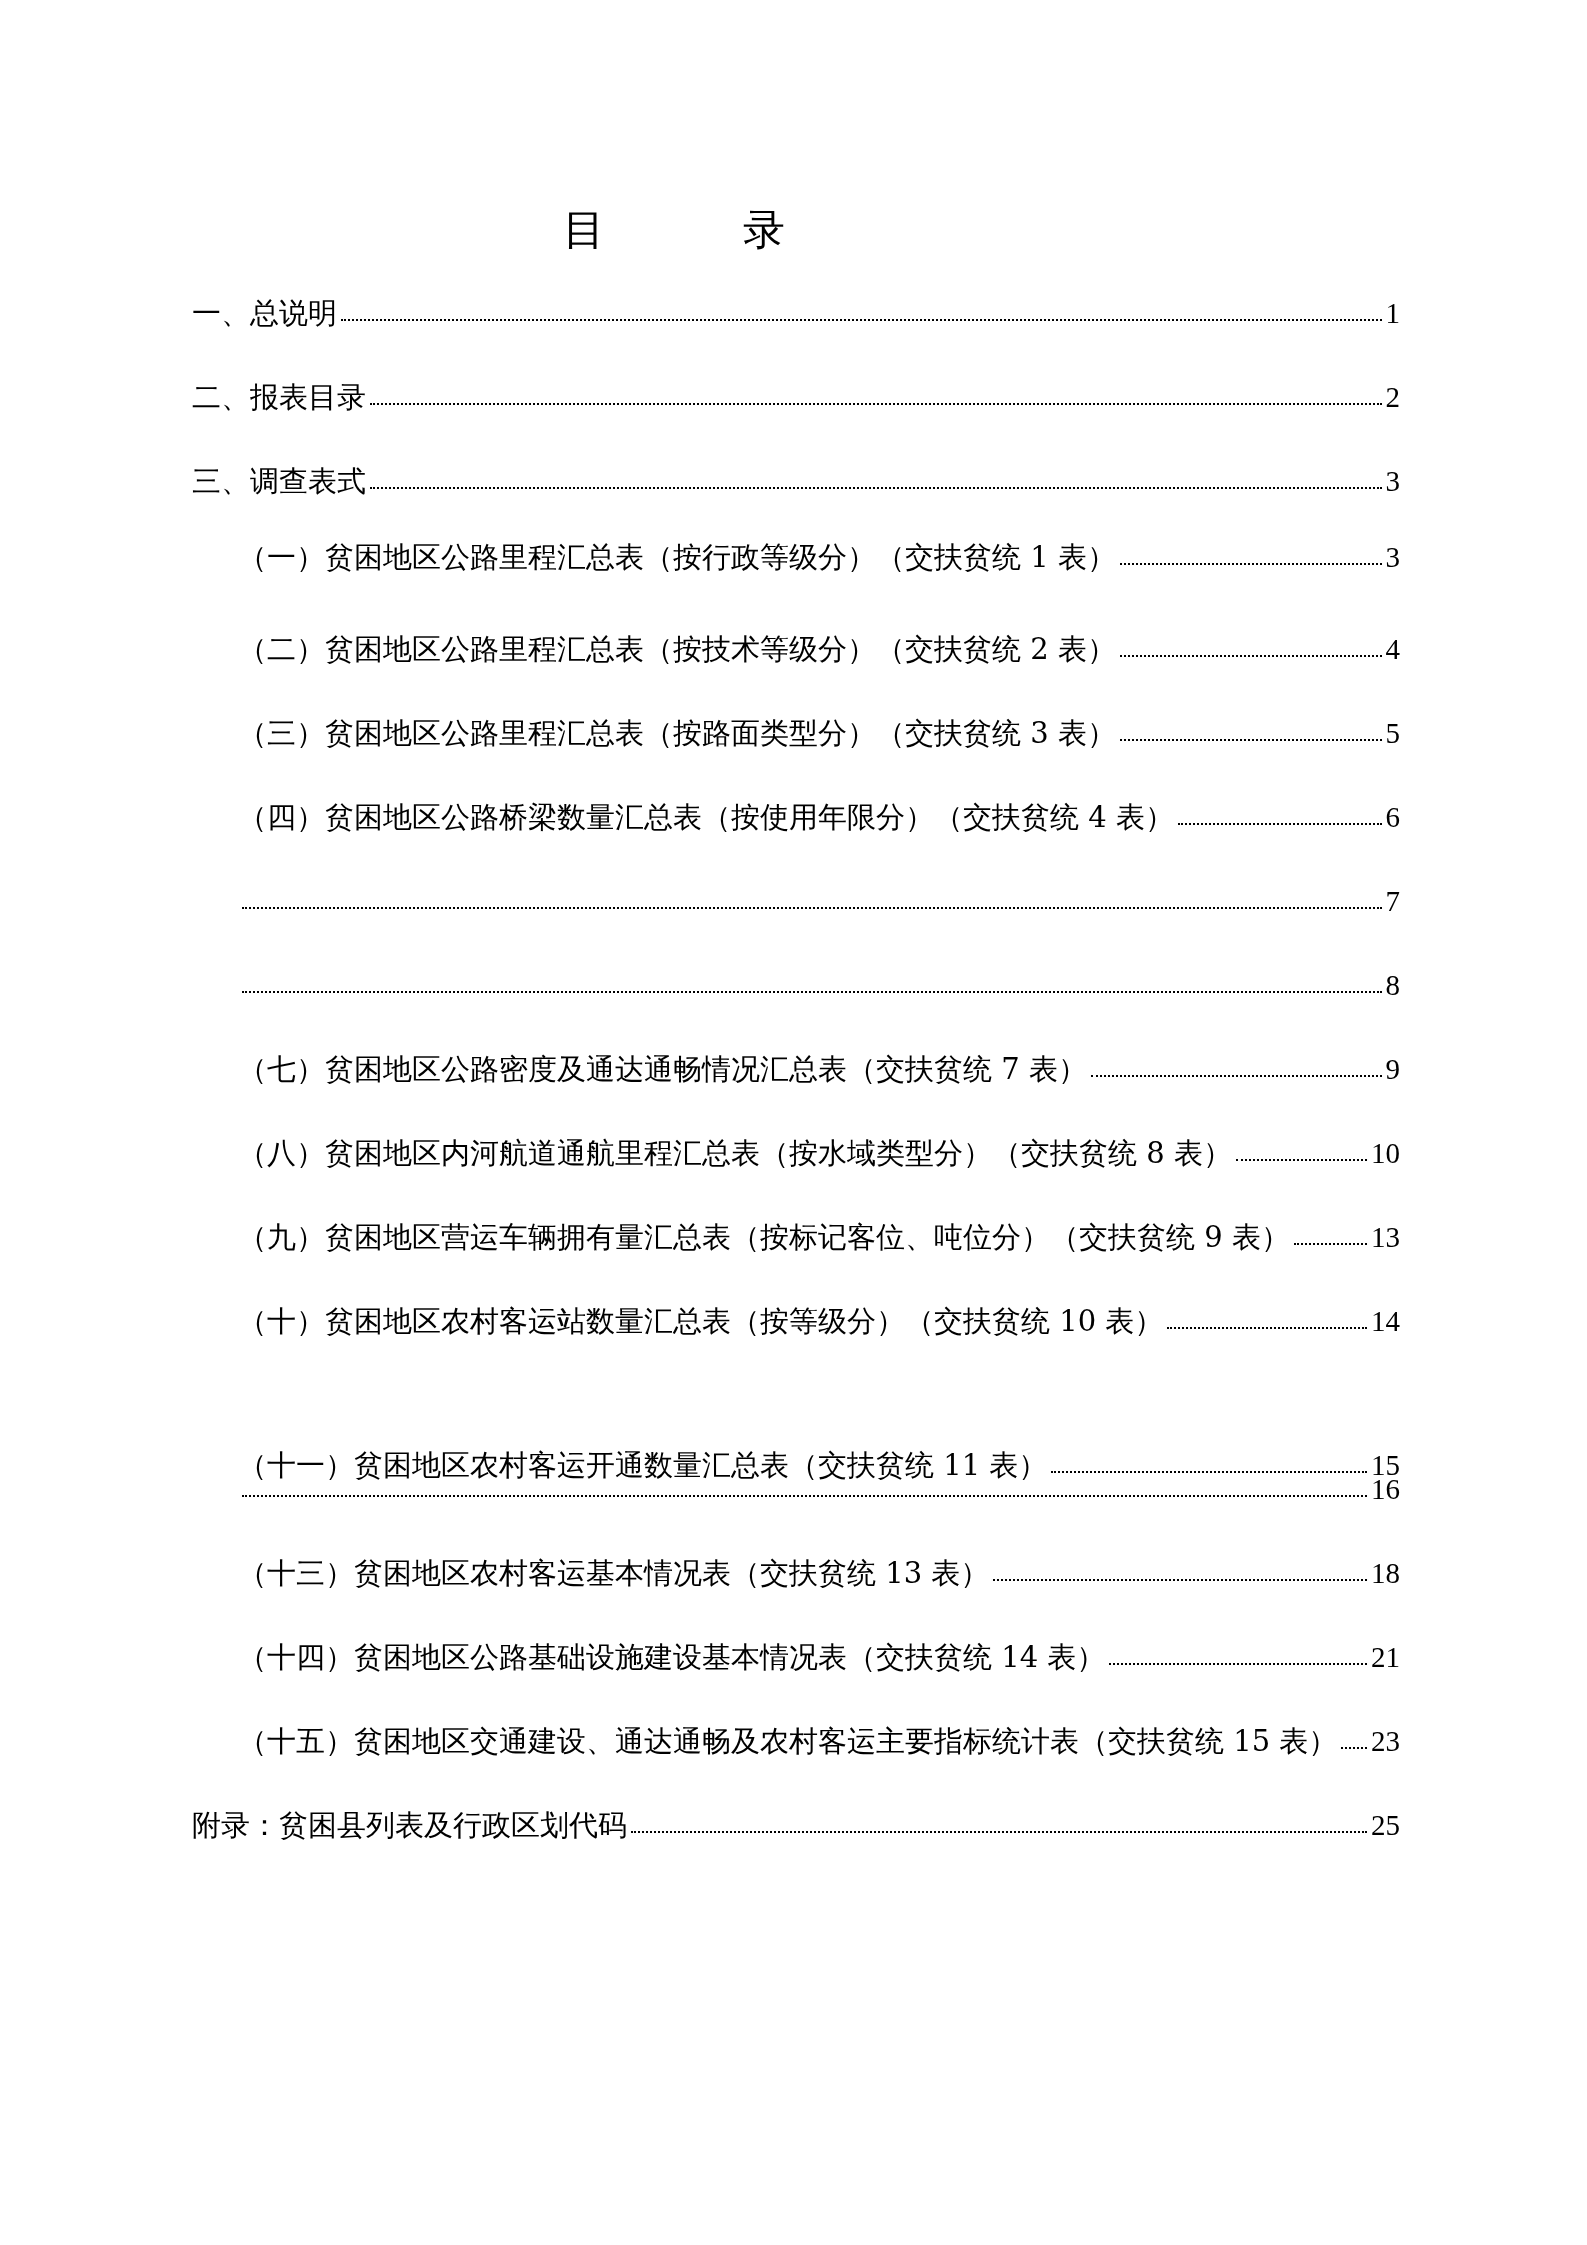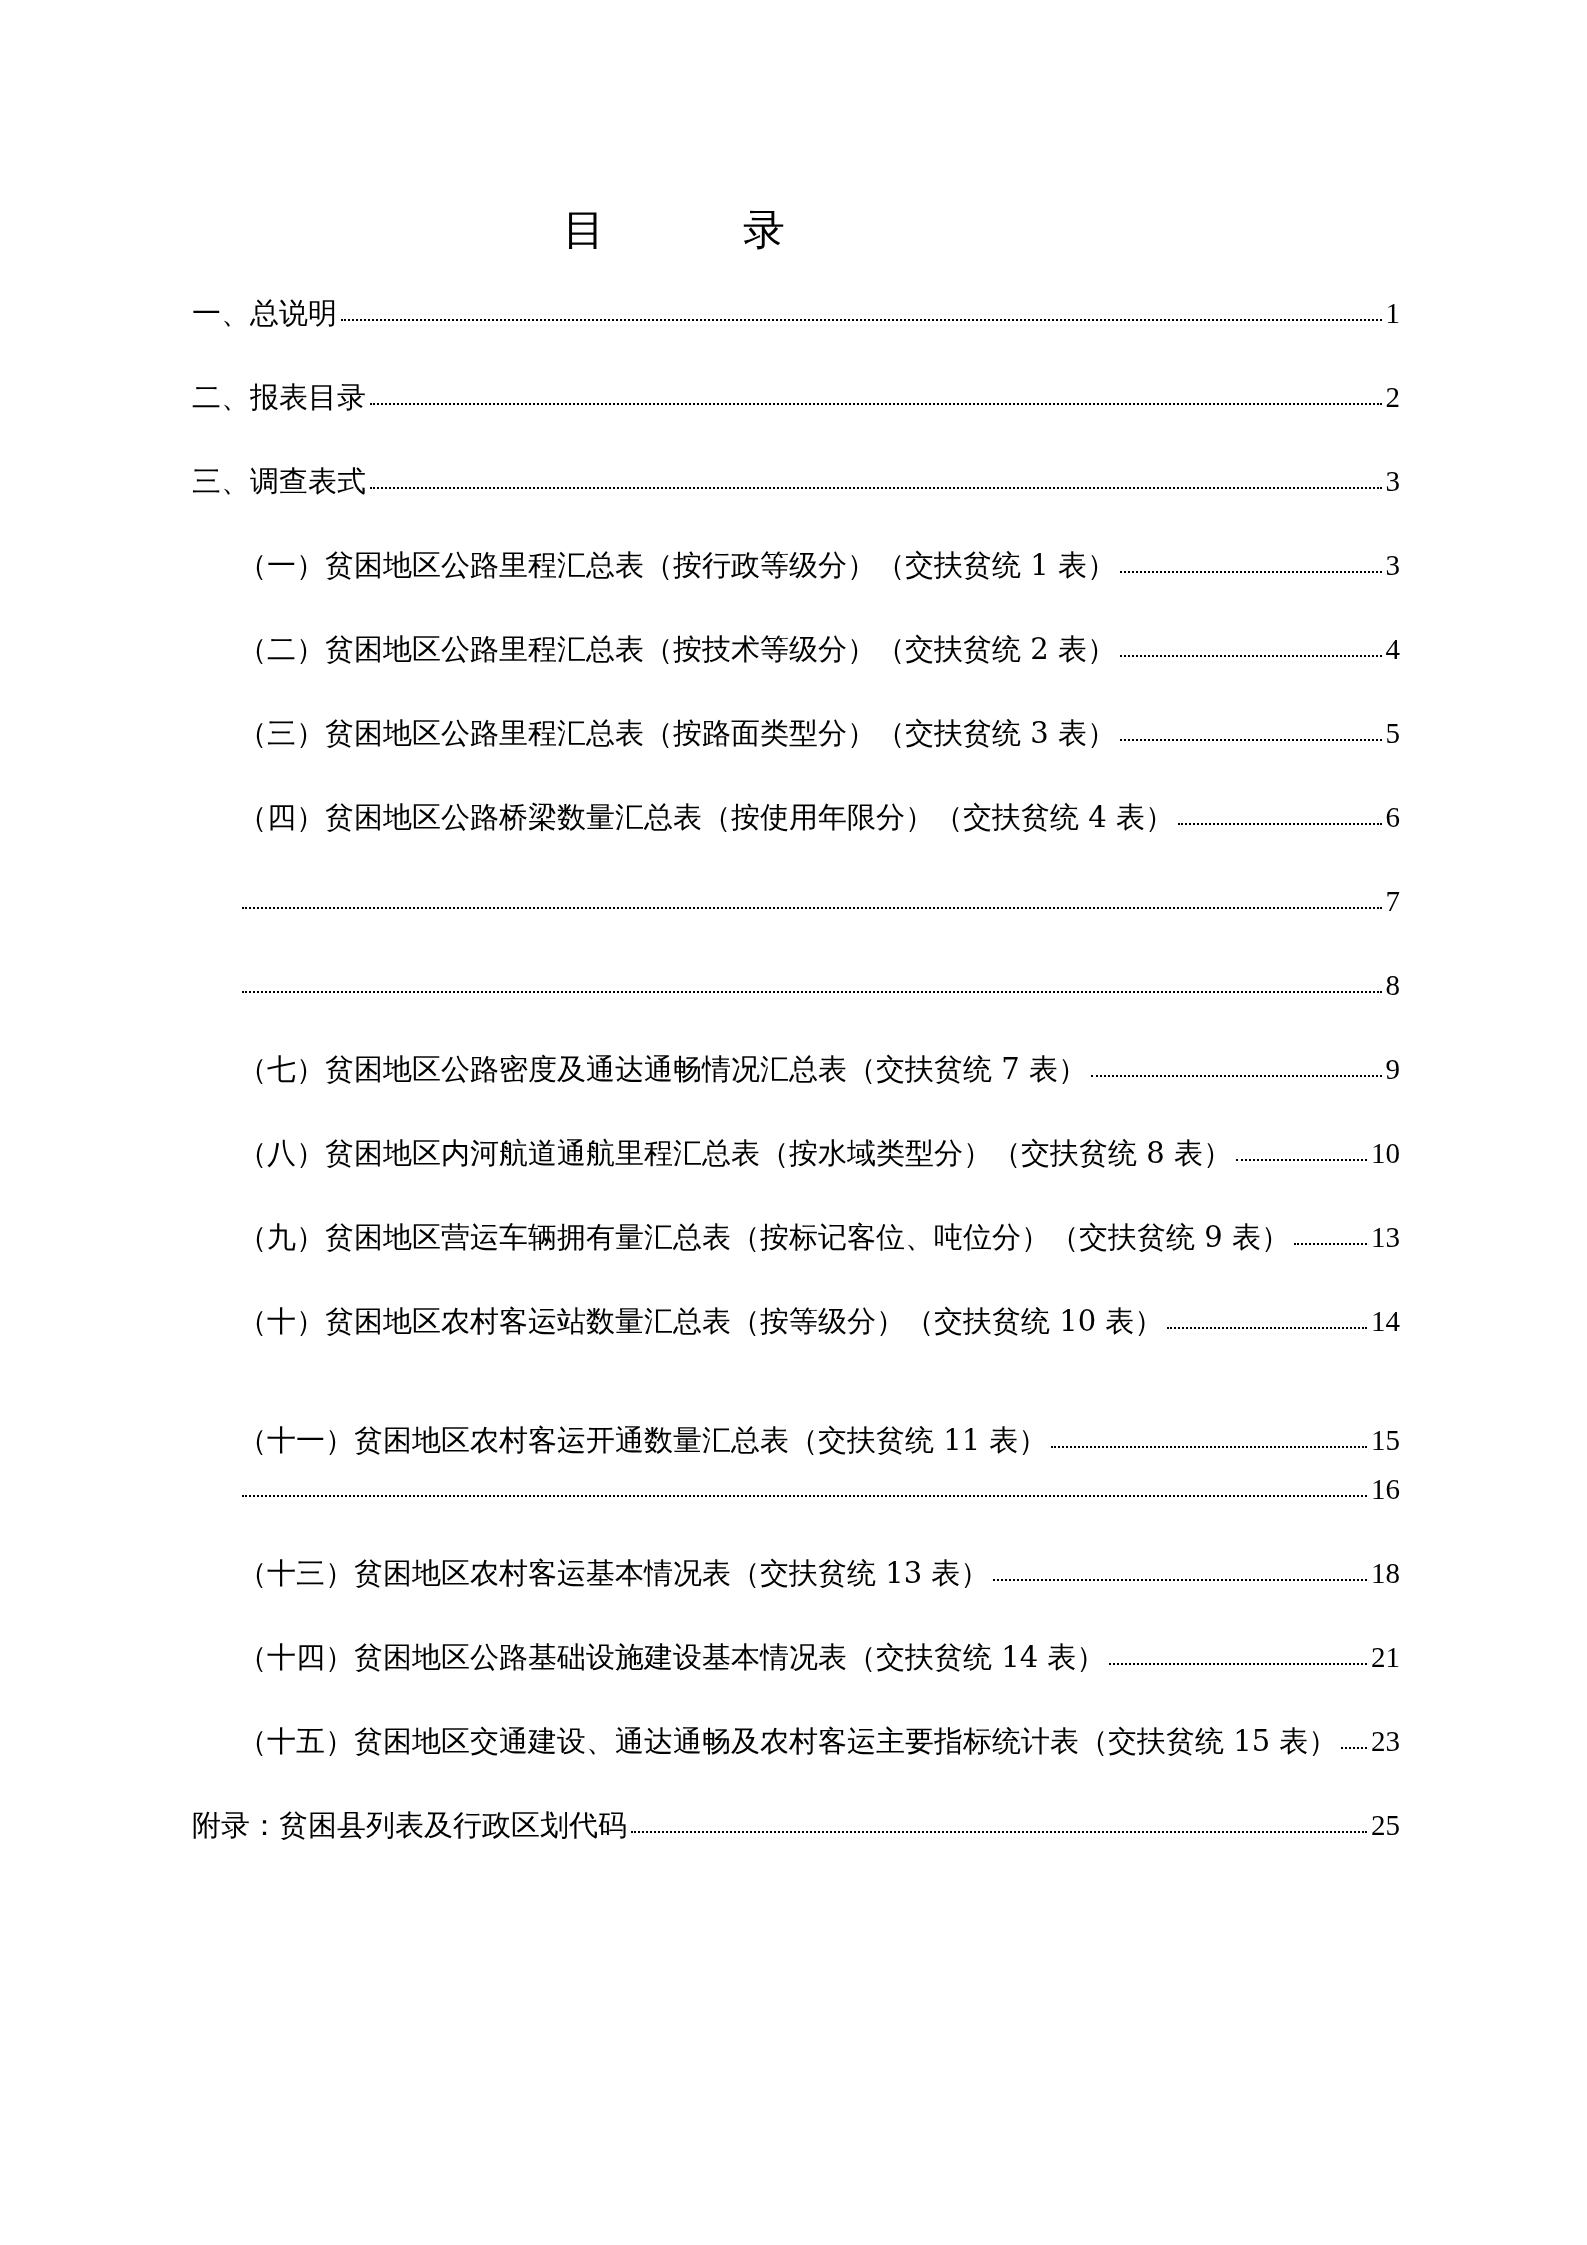--- a/index.html
+++ b/index.html
@@ -29,21 +29,21 @@
   <div class="entry" style="top:84px">
     <span class="text">二、报表目录</span>
     <span class="leader"></span>
     <span class="page">2</span>
   </div>
   <div class="entry" style="top:168px">
     <span class="text">三、调查表式</span>
     <span class="leader"></span>
     <span class="page">3</span>
   </div>
-  <div class="entry lvl2" style="top:252px">
+  <div class="entry lvl2" style="top:244px">
     <span class="text">（一）贫困地区公路里程汇总表（按行政等级分）（交扶贫统 1 表）</span>
     <span class="leader"></span>
     <span class="page">3</span>
   </div>
   <div class="entry lvl2" style="top:336px">
     <span class="text">（二）贫困地区公路里程汇总表（按技术等级分）（交扶贫统 2 表）</span>
     <span class="leader"></span>
     <span class="page">4</span>
   </div>
   <div class="entry lvl2" style="top:420px">
@@ -77,21 +77,21 @@
   <div class="entry lvl2" style="top:924px">
     <span class="text">（九）贫困地区营运车辆拥有量汇总表（按标记客位、吨位分）（交扶贫统 9 表）</span>
     <span class="leader"></span>
     <span class="page">13</span>
   </div>
   <div class="entry lvl2" style="top:1008px">
     <span class="text">（十）贫困地区农村客运站数量汇总表（按等级分）（交扶贫统 10 表）</span>
     <span class="leader"></span>
     <span class="page">14</span>
   </div>
-  <div class="entry lvl2" style="top:1127px">
+  <div class="entry lvl2" style="top:1152px">
     <span class="text">（十一）贫困地区农村客运开通数量汇总表（交扶贫统 11 表）</span>
     <span class="leader"></span>
     <span class="page">15</span>
   </div>
   <div class="entry lvl2" style="top:1176px">
     <span class="leader"></span>
     <span class="page">16</span>
   </div>
   <div class="entry lvl2" style="top:1260px">
     <span class="text">（十三）贫困地区农村客运基本情况表（交扶贫统 13 表）</span>

